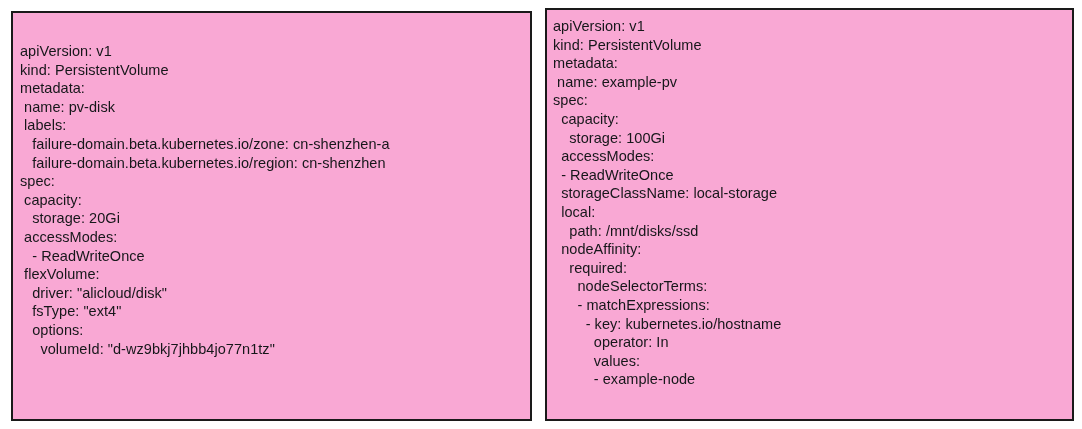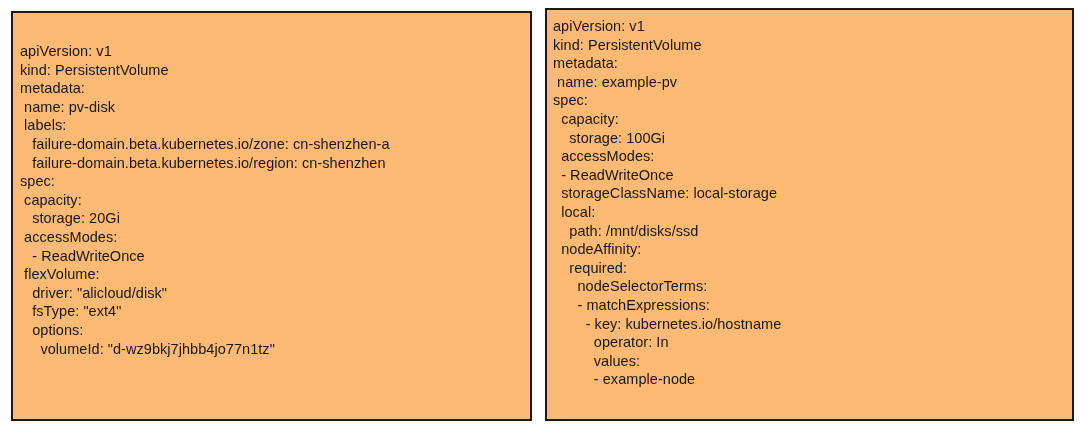--- a/index.html
+++ b/index.html
@@ -17,21 +17,21 @@
   }
 
   .panels {
     position: relative;
     width: 1082px;
     height: 429px;
   }
 
   .yaml-panel {
     position: absolute;
-    background: #fdba74;
+    background: #f9a8d4;
     border: 2px solid #1a1a1a;
     box-sizing: border-box;
     overflow: hidden;
   }
 
   #panel-left {
     left: 11px;
     top: 11px;
     width: 521px;
     height: 410px;

